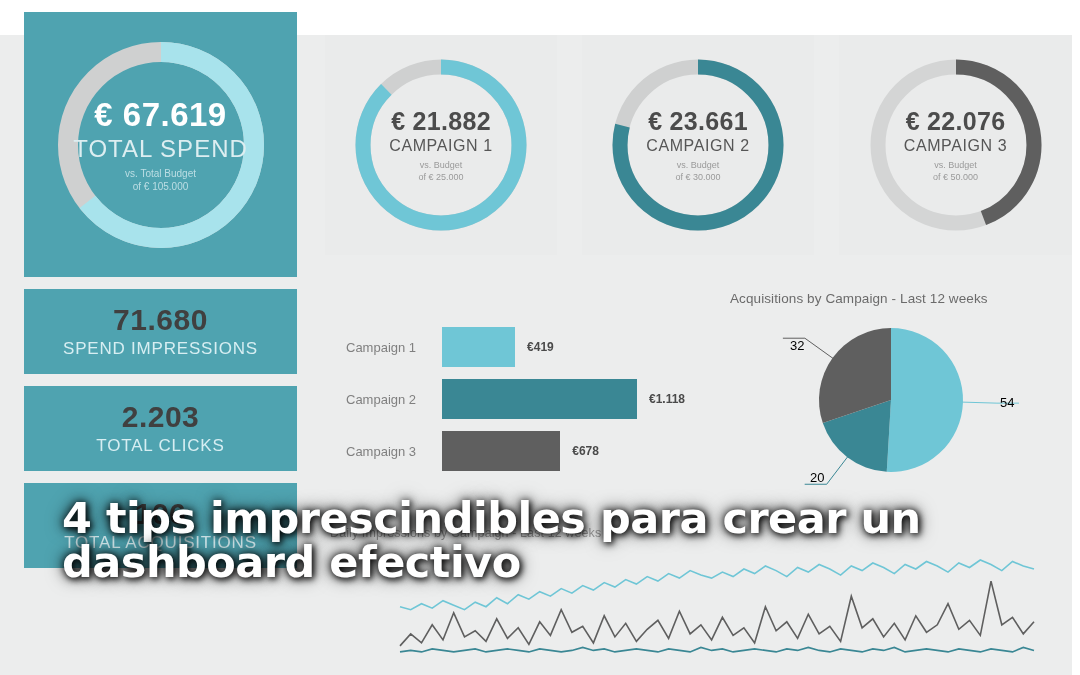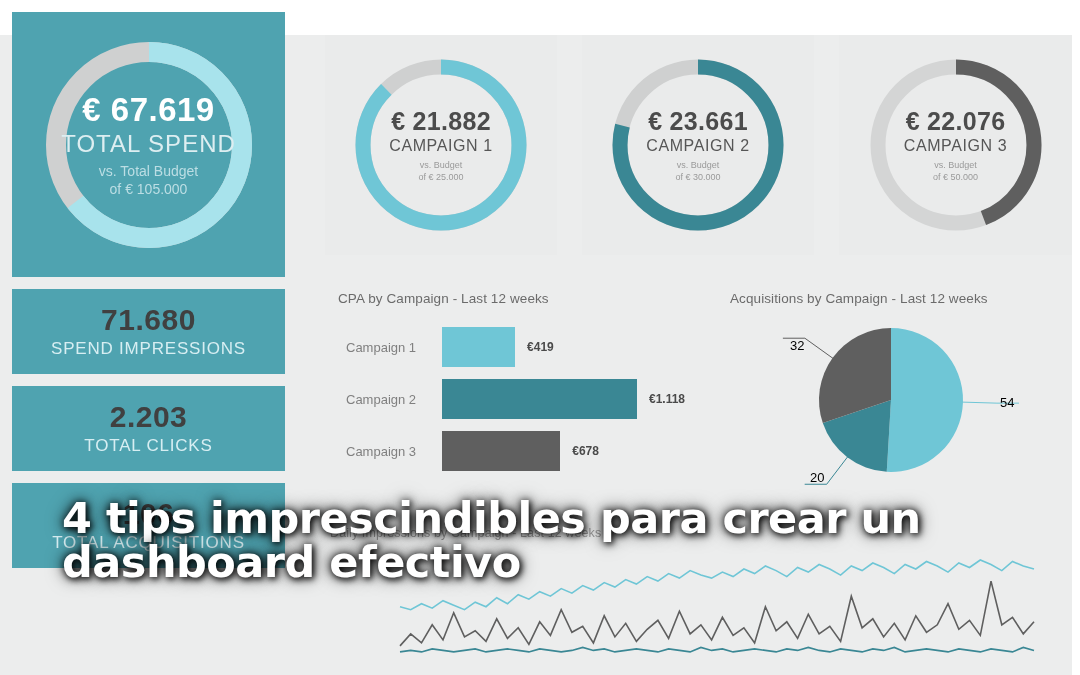--- a/index.html
+++ b/index.html
@@ -28,20 +28,21 @@
   
   .kpi-col {
     position:absolute; left:12px; top:12px; width:273px;
   }
   .kpi-card {
     background:#4fa3b0;
     color:#ffffff;
     width:273px;
     position:relative;
     margin-bottom:12px;
+    margin-left:12px;
   }
   .kpi-hero { height:265px; }
   .kpi-small { height:85px; display:flex; flex-direction:column; align-items:center; justify-content:center; }
   .kpi-value {
     font-size:30px; font-weight:bold; letter-spacing:0.5px; line-height:1.05;
     color:#404040;
   }
   .kpi-label {
     font-size:17px; font-weight:normal; letter-spacing:0.8px; color:#d7eef2; margin-top:3px;
   }
@@ -50,21 +51,21 @@
     position:absolute; left:50%; top:50%; transform:translate(-50%,-50%);
     width:214px; height:214px;
   }
   .donut-center {
     position:absolute; left:0; top:0; width:100%; height:100%;
     display:flex; flex-direction:column; align-items:center; justify-content:center;
     text-align:center;
   }
   .hero-amount { font-size:33px; font-weight:bold; color:#ffffff; letter-spacing:0.5px; }
   .hero-label  { font-size:24px; color:#ddeef1; letter-spacing:1px; margin-top:1px; }
-  .hero-sub    { font-size:14px; color:#bcdee4; line-height:1.25; margin-top:5px; }
+  .hero-sub    { font-size:10px; color:#bcdee4; line-height:1.25; margin-top:5px; }
 
   
   .camp-card {
     position:absolute; top:35px; height:220px; background:#eaebeb;
   }
   .camp-donut-wrap {
     position:absolute; left:50%; top:50%; transform:translate(-50%,-50%);
     width:180px; height:180px;
   }
   .camp-amount { font-size:25px; font-weight:bold; color:#4c4c4c; letter-spacing:0.3px; }
@@ -189,21 +190,20 @@
         <div class="camp-label">CAMPAIGN 3</div>
         <div class="camp-sub">
           <div>vs. Budget</div>
           <div>of € 50.000</div>
         </div>
       </div>
     </div>
   </div>
 
   <div class="panel" style="left:322px; top:275px; width:370px; height:225px;">
-    <div class="panel-title" style="position:absolute; left:16px; top:16px;">CPA by Campaign - Last 12 weeks</div>
 
     <div class="bar-row" style="left:24px; top:52px;">
       <div class="bar-cat">Campaign 1</div>
       <div class="bar-rect cpa-bar" style="width: 73.0736px; background: rgb(111, 198, 214);"></div>
       <div class="bar-val">€419</div>
     </div>
 
     <div class="bar-row" style="left:24px; top:104px;">
       <div class="bar-cat">Campaign 2</div>
       <div class="bar-rect cpa-bar" style="width: 194.979px; background: rgb(58, 135, 148);"></div>

